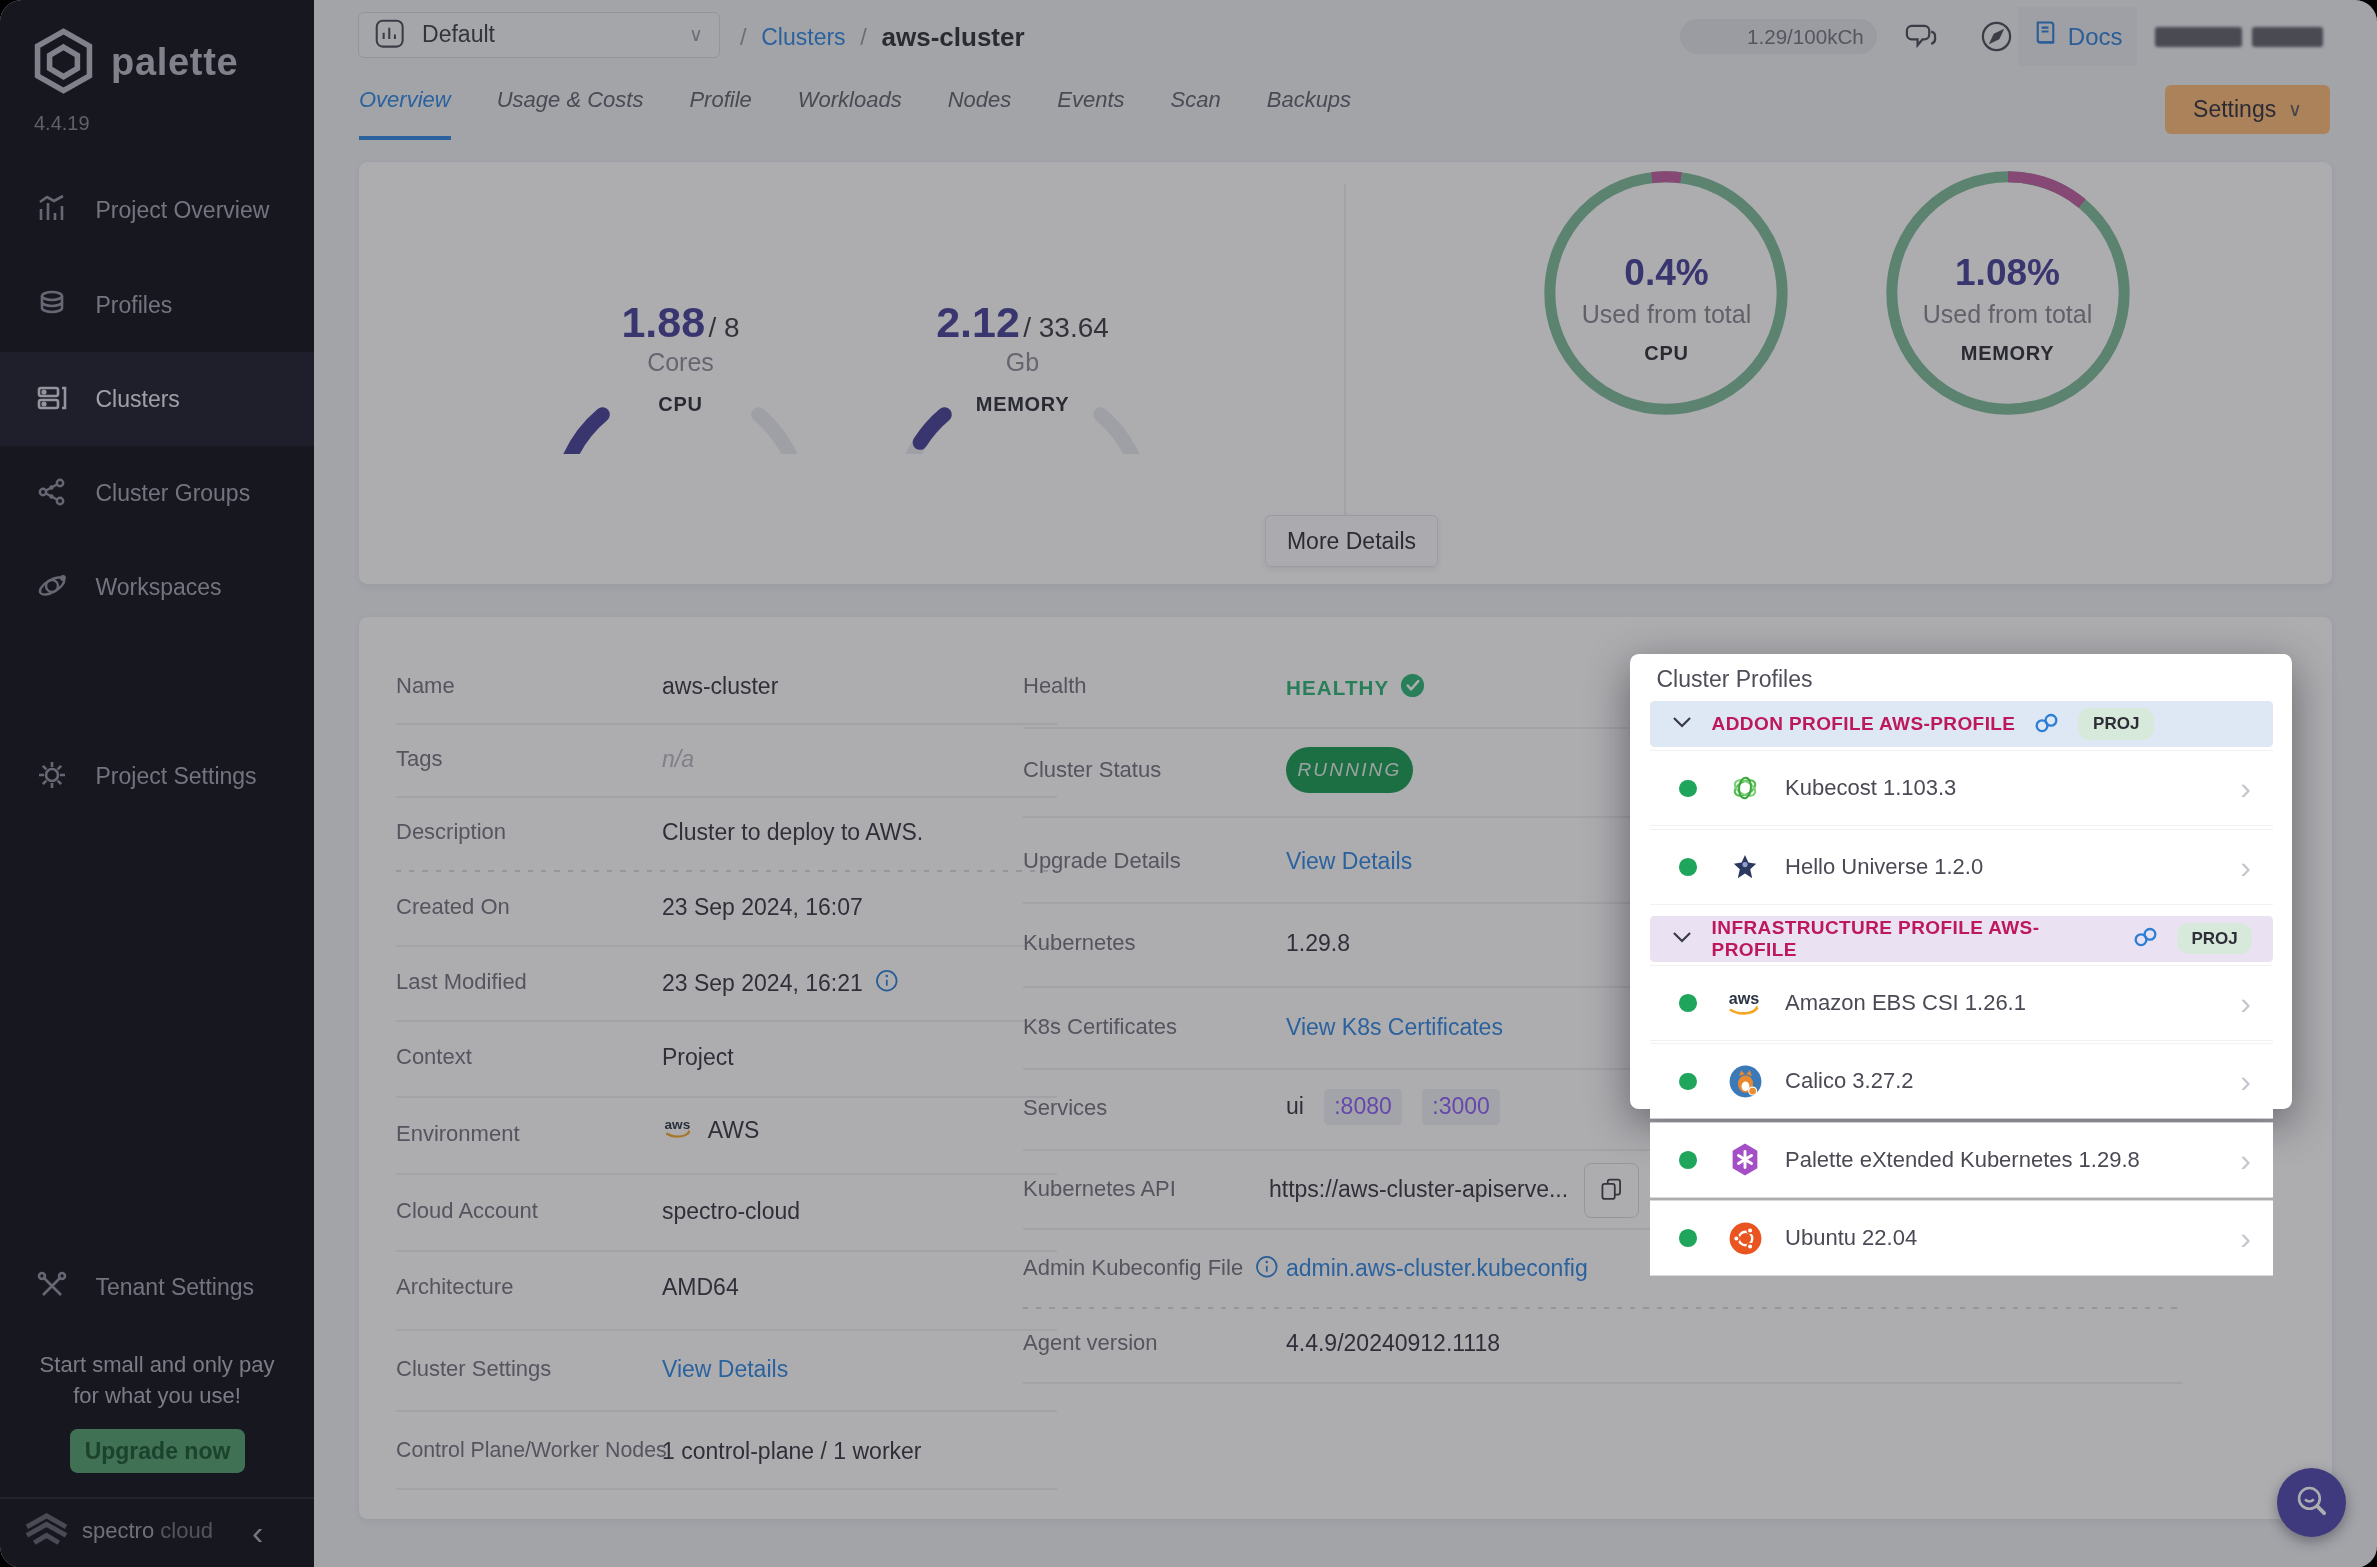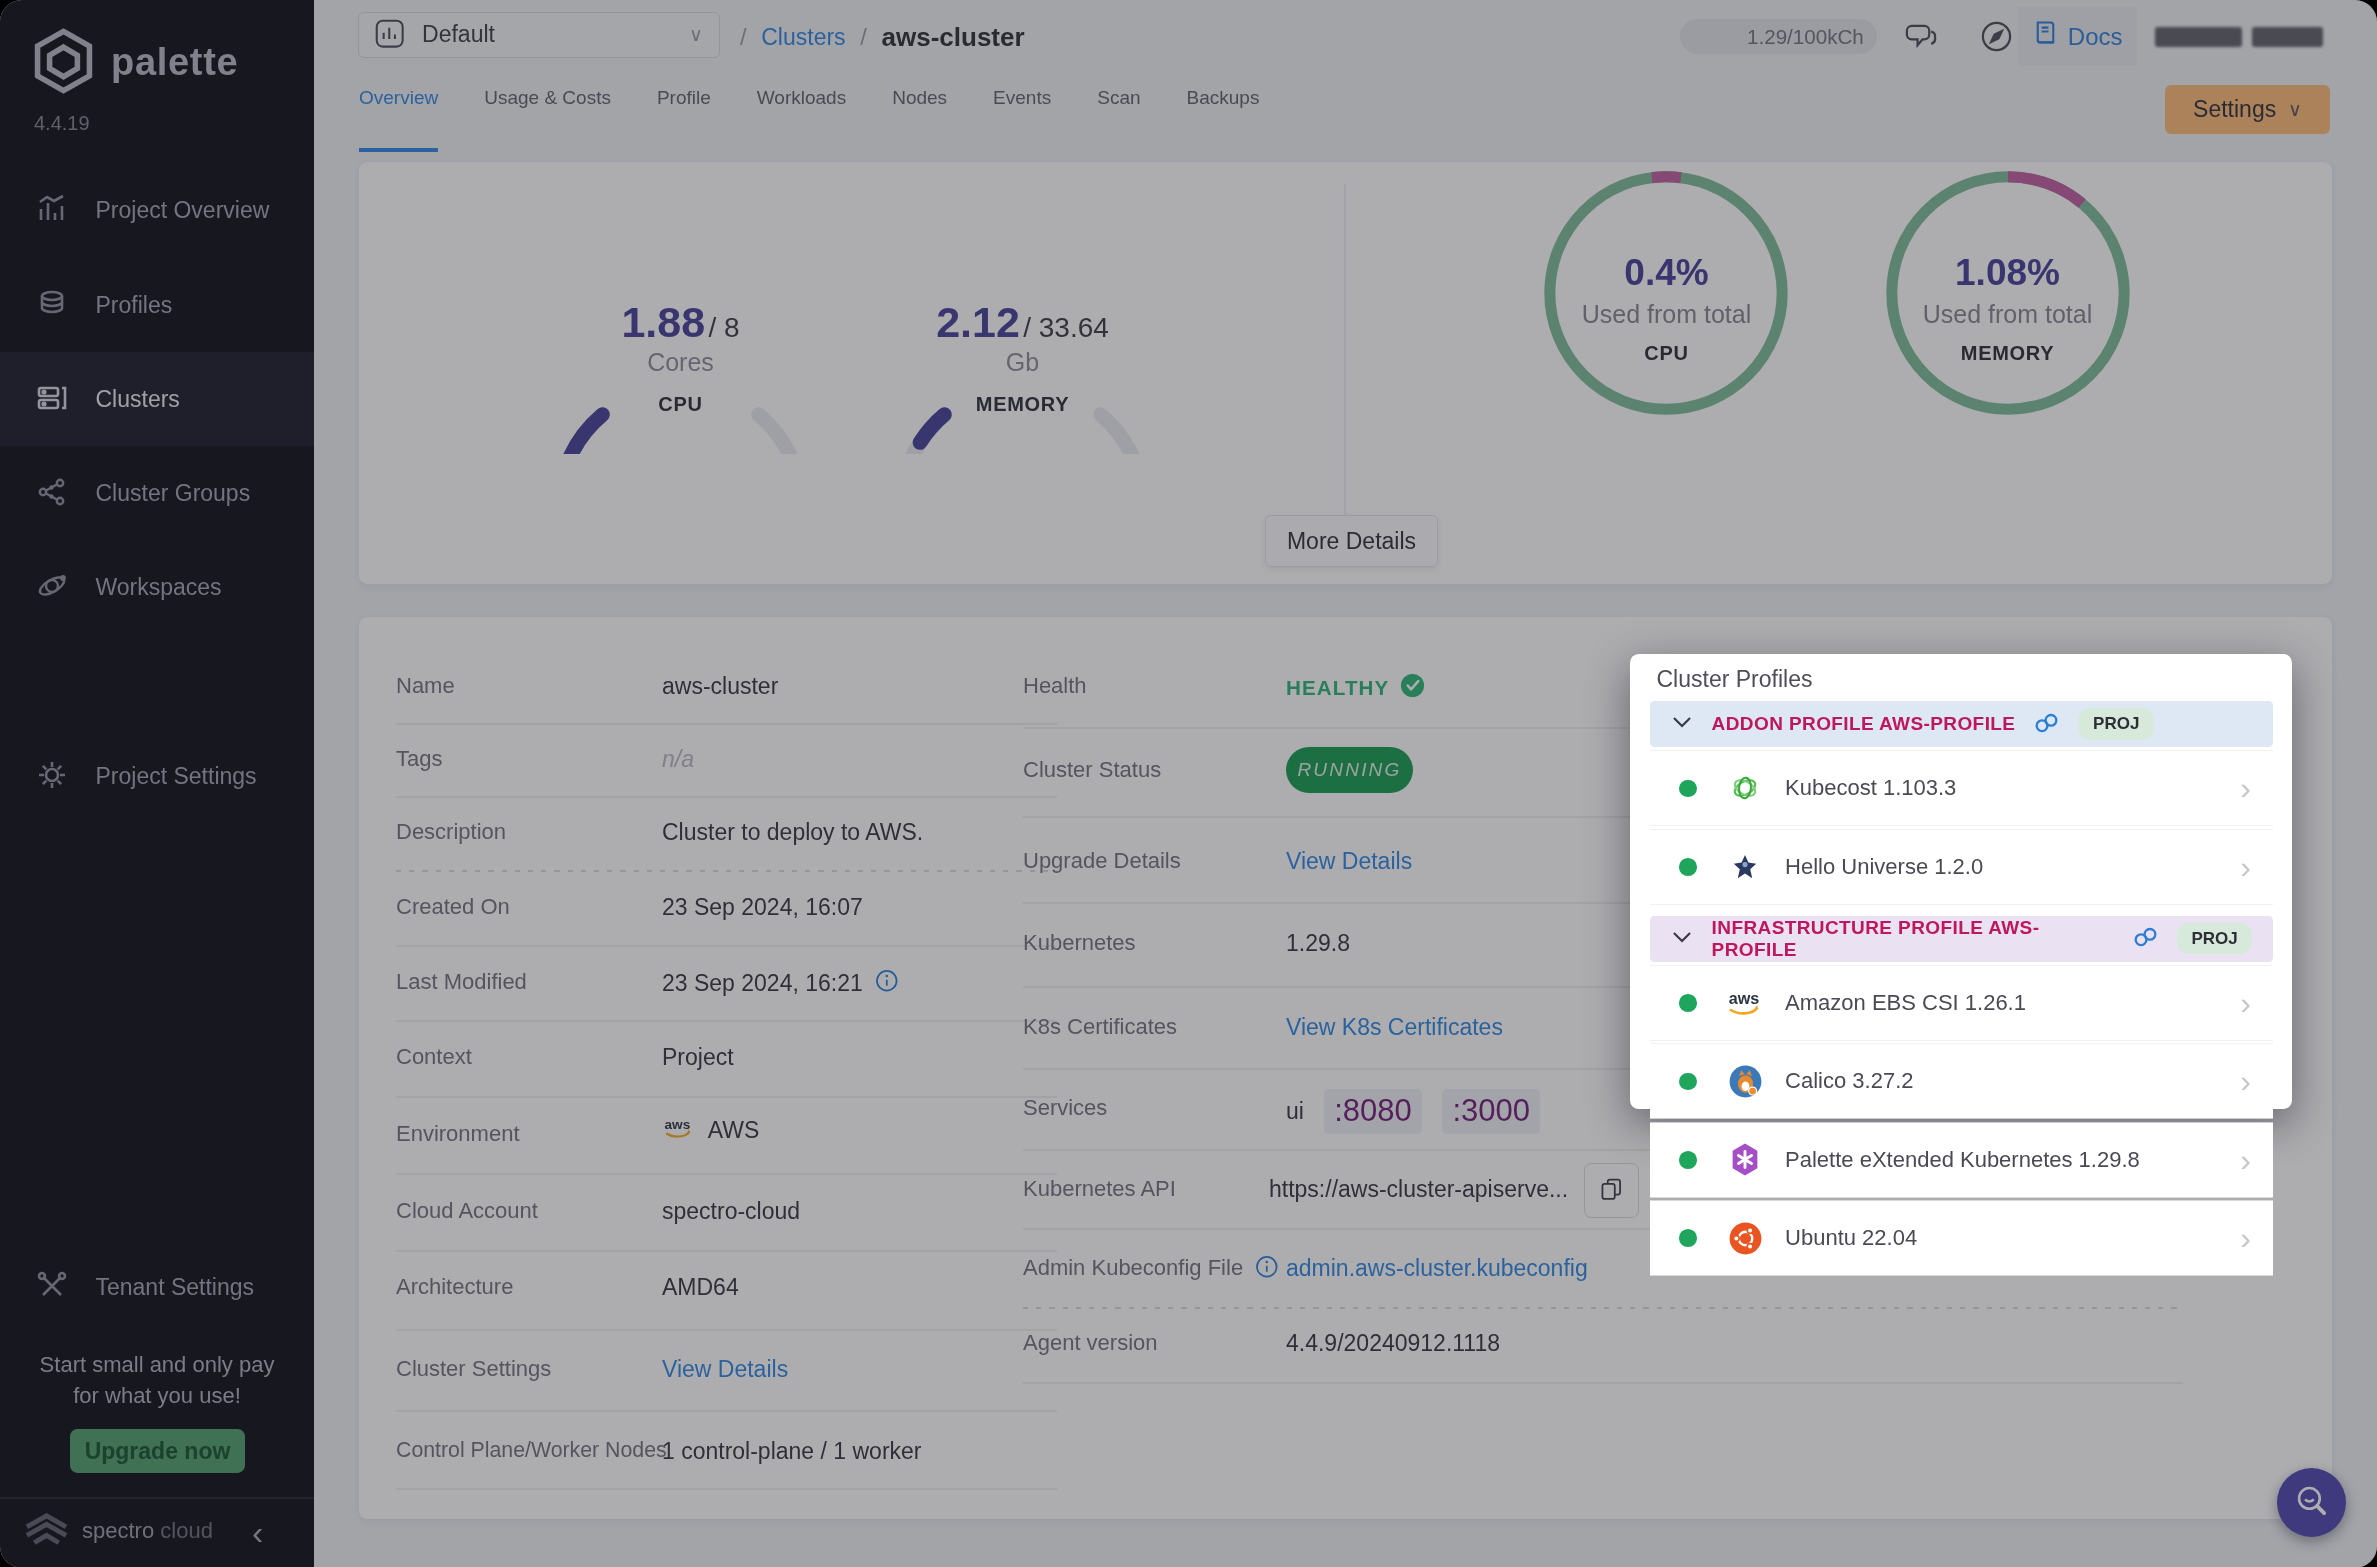--- a/index.html
+++ b/index.html
@@ -34,21 +34,21 @@
   .usage-pill{position:absolute;left:1680px;top:19px;width:197px;height:35px;background:#e2e3e8;border-radius:17.7px;
               display:flex;align-items:center;justify-content:flex-end;padding-right:13.2px;box-sizing:border-box;
               font-size:20.6px;color:#72727e;}
   .docs-box{position:absolute;left:2018px;top:7.4px;width:119px;height:59px;background:#e9eaef;display:flex;align-items:center;
             justify-content:center;gap:10.3px;cursor:pointer;}
   .docs-box span{font-size:24px;color:#2d7fd6;font-weight:500;}
   .redact{position:absolute;background:#50505a;border-radius:2.9px;filter:blur(1.5px);opacity:.9;}
 
   
   .tabs{position:absolute;left:359px;top:87px;display:flex;gap:46px;height:59px;align-items:flex-start;}
-  .tab{font-size:19px;color:#5f5f6b;padding-bottom:39px;cursor:pointer;white-space:nowrap;}
+  .tab{font-size:22px;color:#5f5f6b;padding-bottom:23px;cursor:pointer;white-space:nowrap;font-style:italic;}
   .tab.active{color:#2e86e0;border-bottom:4.4px solid #2e86e0;}
   .settings-btn{position:absolute;left:2165px;top:85px;width:165px;height:49px;background:#fdba74;border-radius:5.9px;
                 display:flex;align-items:center;justify-content:center;gap:11.8px;font-size:23px;color:#2e2e38;cursor:pointer;}
   .chev{font-size:19px;color:#55555f;}
 
   
   .card{position:absolute;background:#fff;border-radius:8.8px;box-shadow:0 2.2px 7.4px rgba(30,30,40,.06);}
   .vdiv{position:absolute;left:1344px;top:184px;width:1.5px;height:339px;background:#ededf2;}
   .gauge-txt{position:absolute;width:265px;text-align:center;}
   .g-num{font-size:43px;font-weight:700;color:#453e96;}
@@ -64,21 +64,21 @@
   
   .dlabel{position:absolute;font-size:22px;color:#71717c;white-space:nowrap;}
   .dvalue{position:absolute;font-size:23px;color:#35353f;white-space:nowrap;}
   .hdiv{position:absolute;height:1.5px;background:#ededf1;}
   .hdiv.dot{height:2.2px;background:repeating-linear-gradient(90deg,#d8d9de 0 5.2px,transparent 5.2px 13.2px);}
   .muted{color:#b6b6c0;font-style:italic;}
   .link{color:#2e86e0;cursor:pointer;}
   .healthy{font-size:20.6px;font-weight:700;color:#29b573;letter-spacing:1.1px;display:flex;align-items:center;gap:10.3px;}
   .run-pill{position:absolute;left:1286px;top:747px;width:127px;height:46px;border-radius:23px;background:#169a50;
             display:flex;align-items:center;justify-content:center;font-size:19px;letter-spacing:2.2px;color:#e4efe8;cursor:pointer;font-style:italic;}
-  .chip{background:#eef0f4;border-radius:4.4px;padding:4.4px 10.3px;color:#701a75;font-size:31px;cursor:pointer;}
+  .chip{background:#eef0f4;border-radius:4.4px;padding:4.4px 10.3px;color:#8b5cf6;font-size:23px;cursor:pointer;}
   .copy-btn{position:absolute;left:1584px;top:1163px;width:53px;height:53px;border:1.5px solid #d8dade;border-radius:7.4px;
             background:#fff;display:flex;align-items:center;justify-content:center;cursor:pointer;}
   .api-val{max-width:302px;overflow:hidden;text-overflow:ellipsis;}
 
   
   .panel{position:absolute;left:1630px;top:654px;width:662px;height:455px;background:#fff;border-radius:8.8px;
          box-shadow:0 13.2px 44px rgba(10,10,20,.45);z-index:60;}
   .panel-title{position:absolute;left:26.5px;top:11.8px;font-size:23px;color:#4e4e59;}
   .plist{position:absolute;left:20px;top:47px;width:623px;}
   .phead{height:46px;border-radius:4.4px;display:flex;align-items:center;gap:19px;padding:0 20.6px;box-sizing:border-box;cursor:pointer;}

